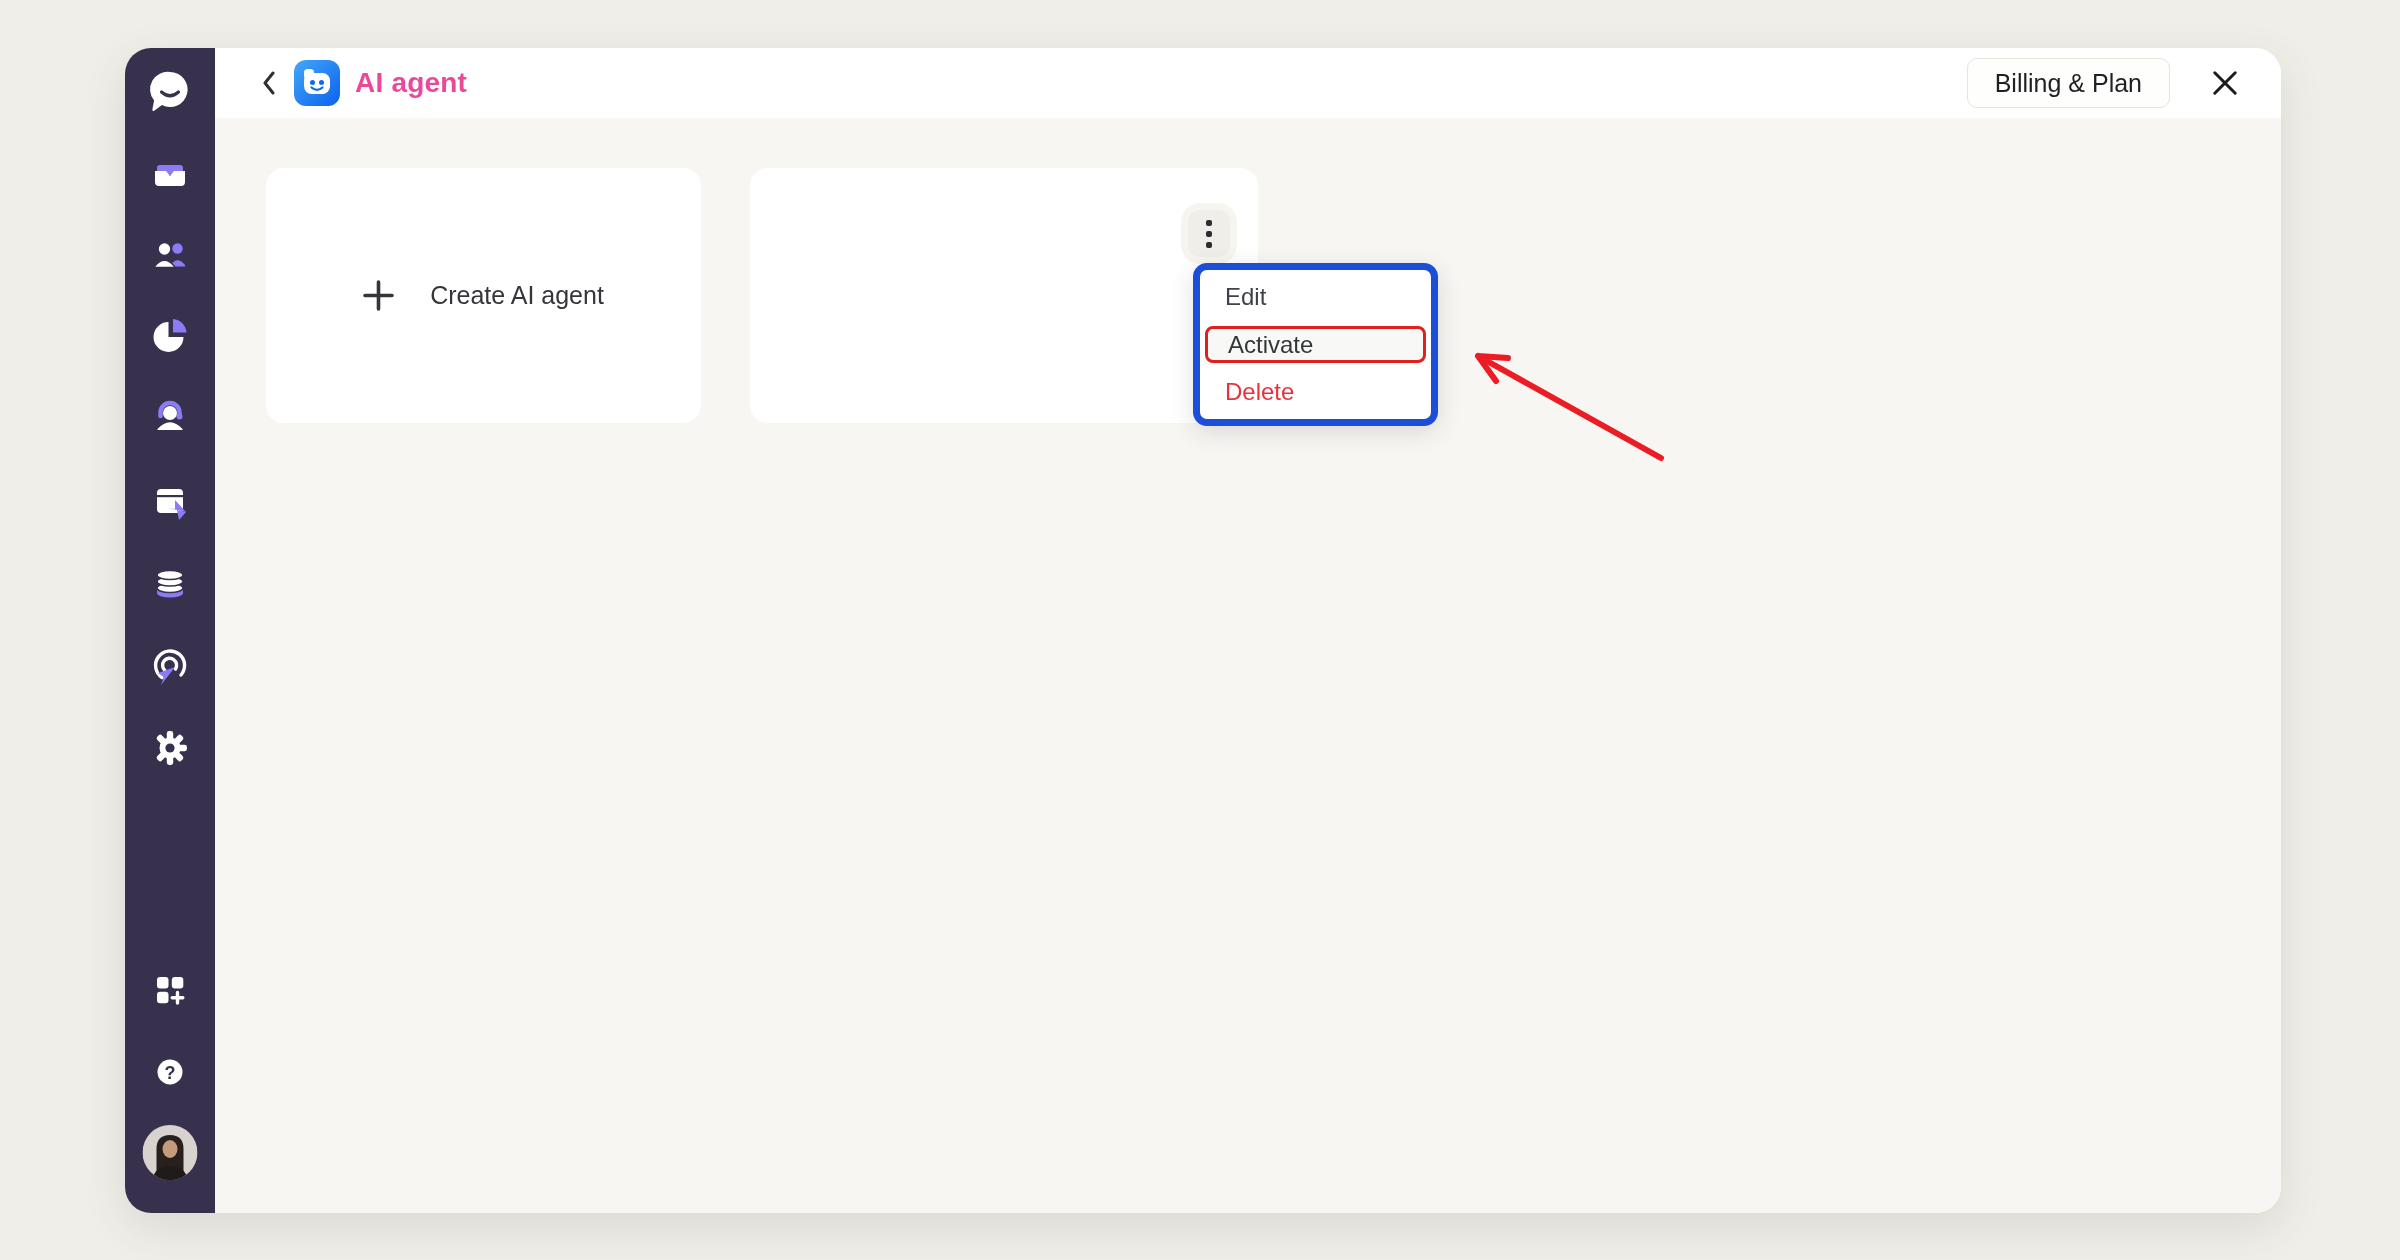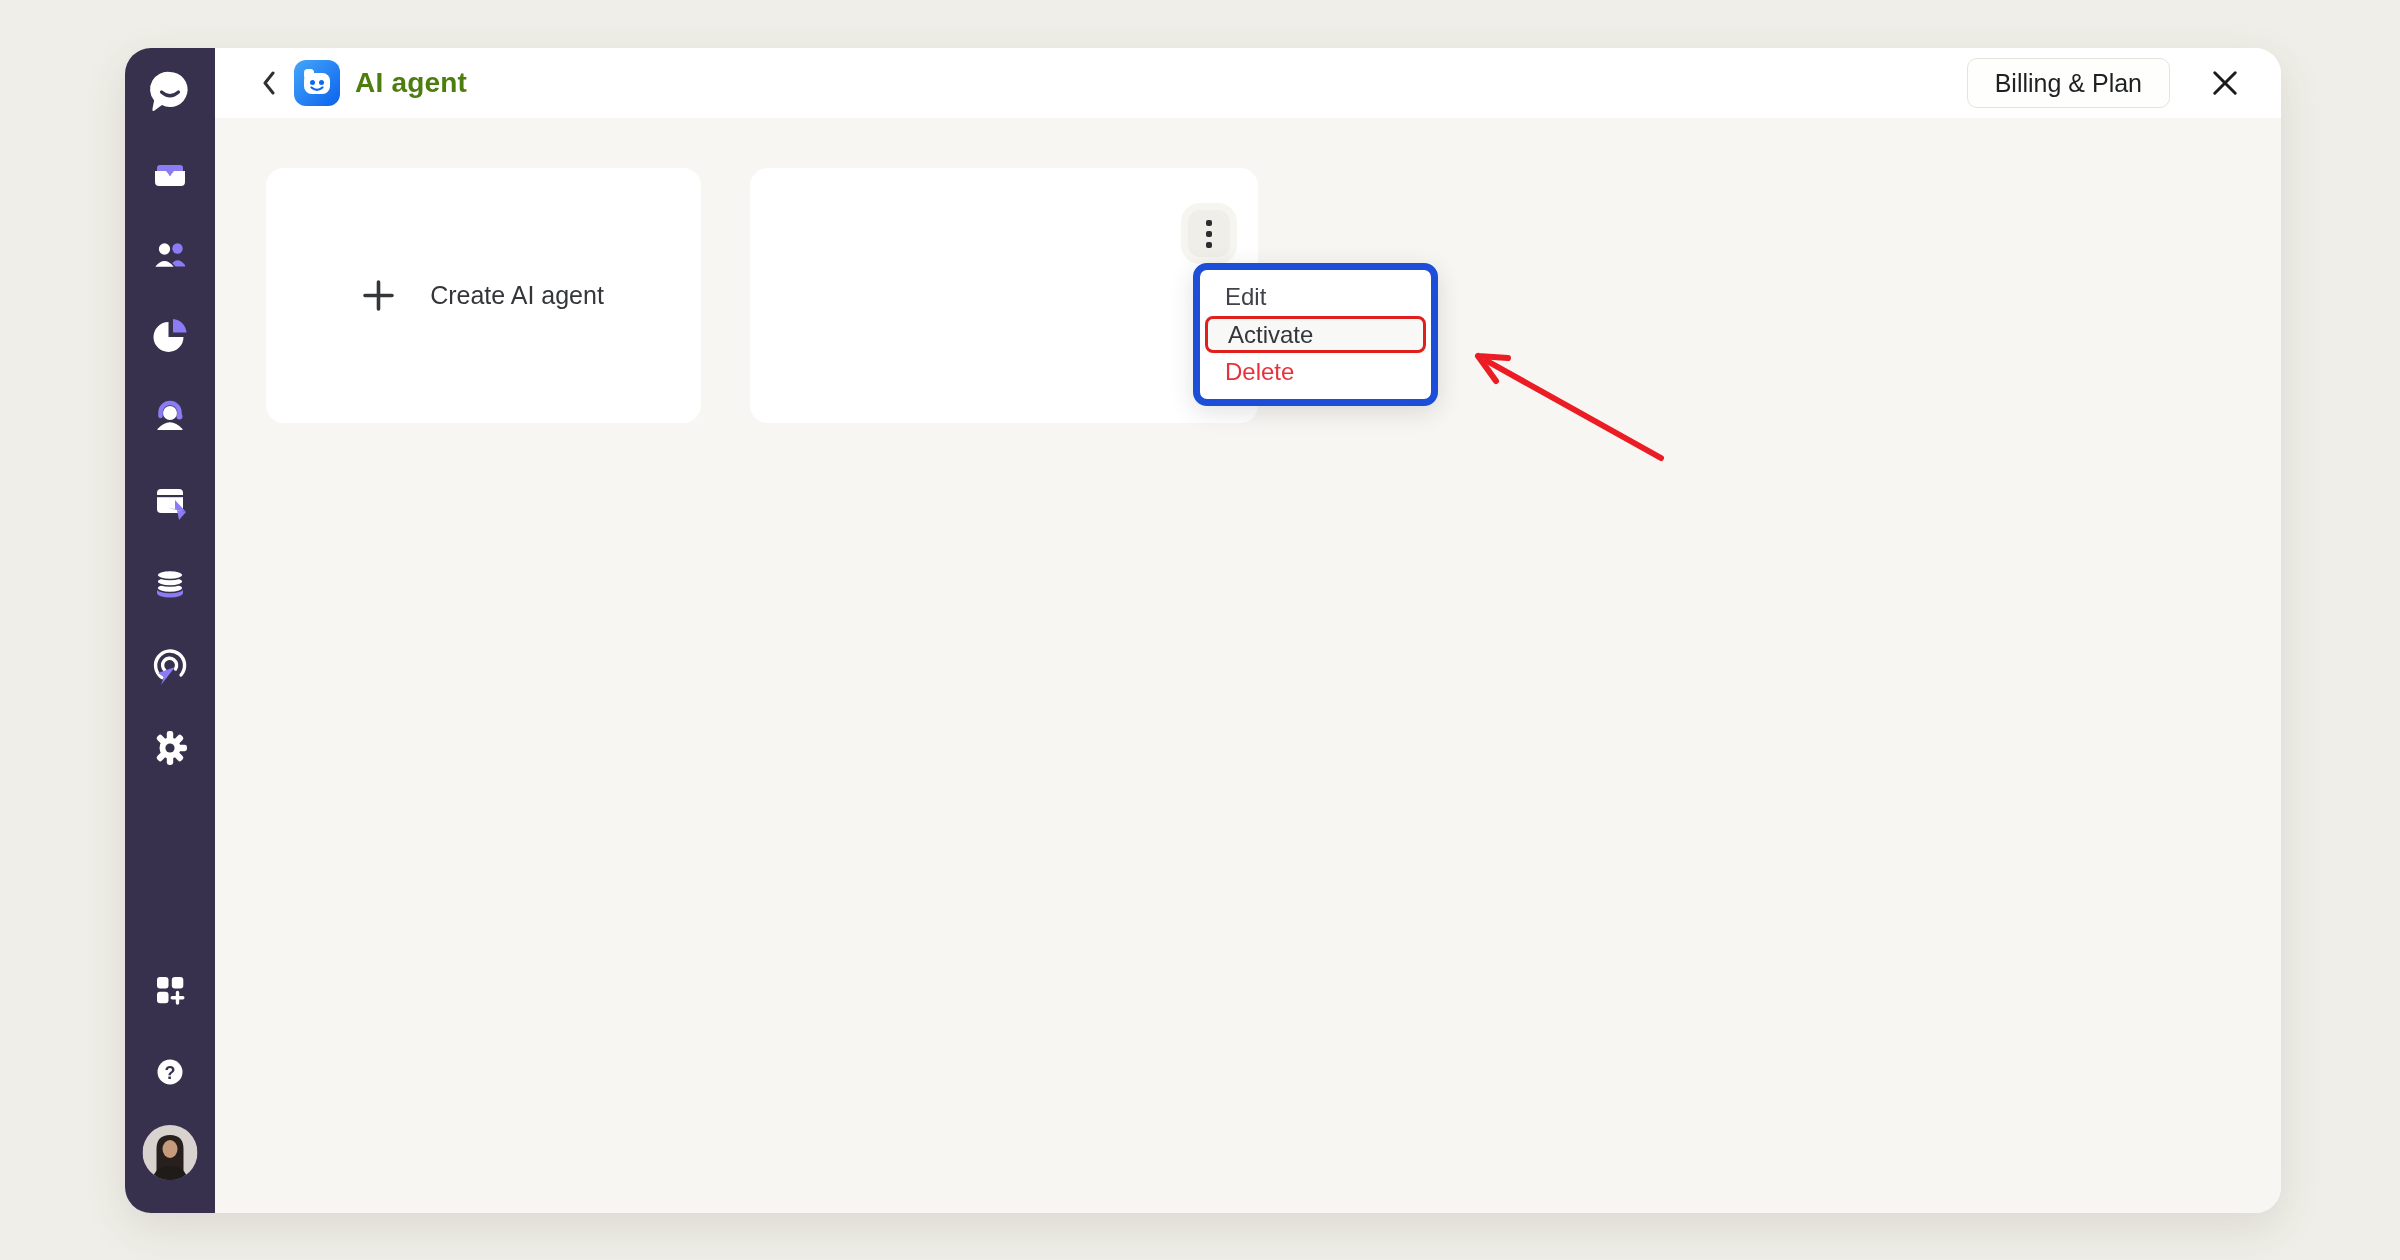--- a/index.html
+++ b/index.html
@@ -38,21 +38,21 @@
     background:#ffffff;
     display:flex; align-items:center;
     padding:0 40px 0 43px;
   }
   .back-btn {
     background:transparent; border:none; cursor:pointer;
     width:22px; height:30px; display:flex; align-items:center; justify-content:center;
     margin-right:14px;
   }
   .app-icon { width:46px; height:46px; margin-right:15px; flex:0 0 auto; }
-  .page-title { font-size:28px; font-weight:700; color:#4d7c0f; letter-spacing:0.2px; }
+  .page-title { font-size:28px; font-weight:700; color:#ec4899; letter-spacing:0.2px; }
   .header-right { margin-left:auto; display:flex; align-items:center; gap:39px; }
   .billing-btn {
     height:50px; padding:0 27px;
     background:#fefefc;
     border:1.5px solid #e6e3dc;
     border-radius:10px;
     font-family:"Liberation Sans", sans-serif;
     font-size:25px; font-weight:500; color:#1e2023;
     cursor:pointer; display:flex; align-items:center;
   }
@@ -110,21 +110,21 @@
     border-radius:14px;
     box-shadow:0 6px 24px rgba(40,40,40,0.14);
     padding:8px 0;
   }
   .menu-item {
     height:38px; display:flex; align-items:center;
     padding-left:25px; font-size:24px; color:#3f4249;
     cursor:pointer;
   }
   .menu-item.activate {
-    height:37px; margin:0 5px;
+    height:37px; margin:10px 5px;
     padding-left:20px;
     background:#f8f8f7;
     border:3px solid #e0201c;
     border-radius:8px;
     color:#33363b;
   }
   .menu-item.delete { color:#e7323c; }
   .arrow-overlay {
     position:absolute; inset:0; width:100%; height:100%;
     pointer-events:none;

